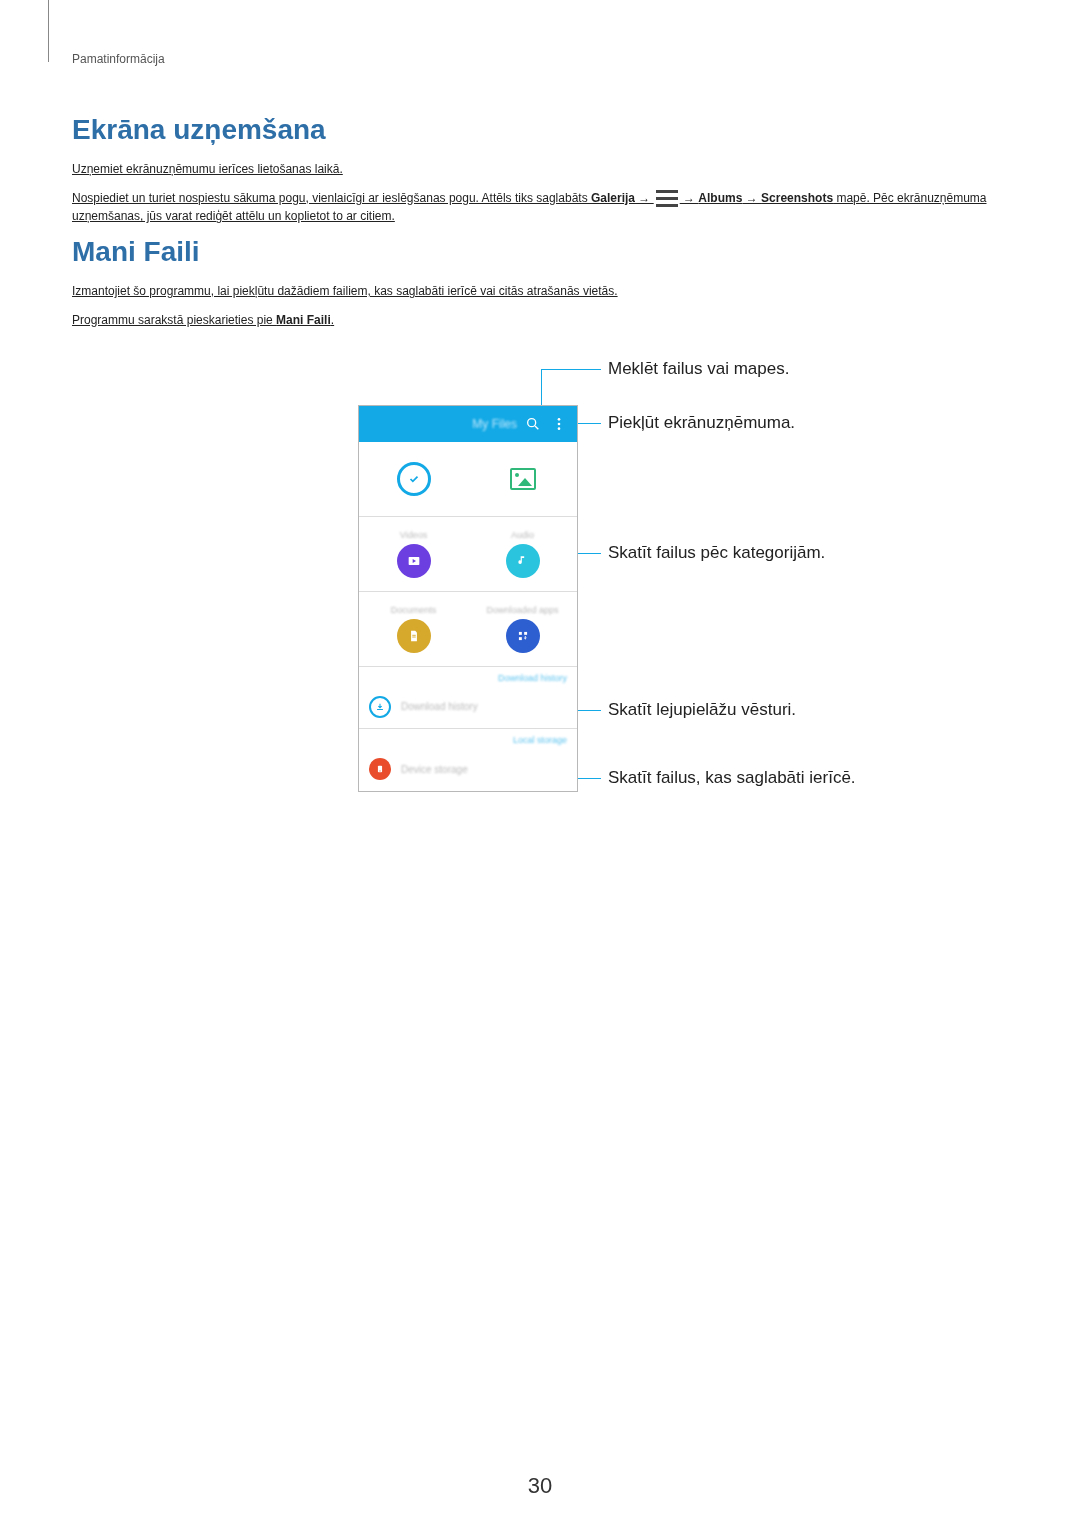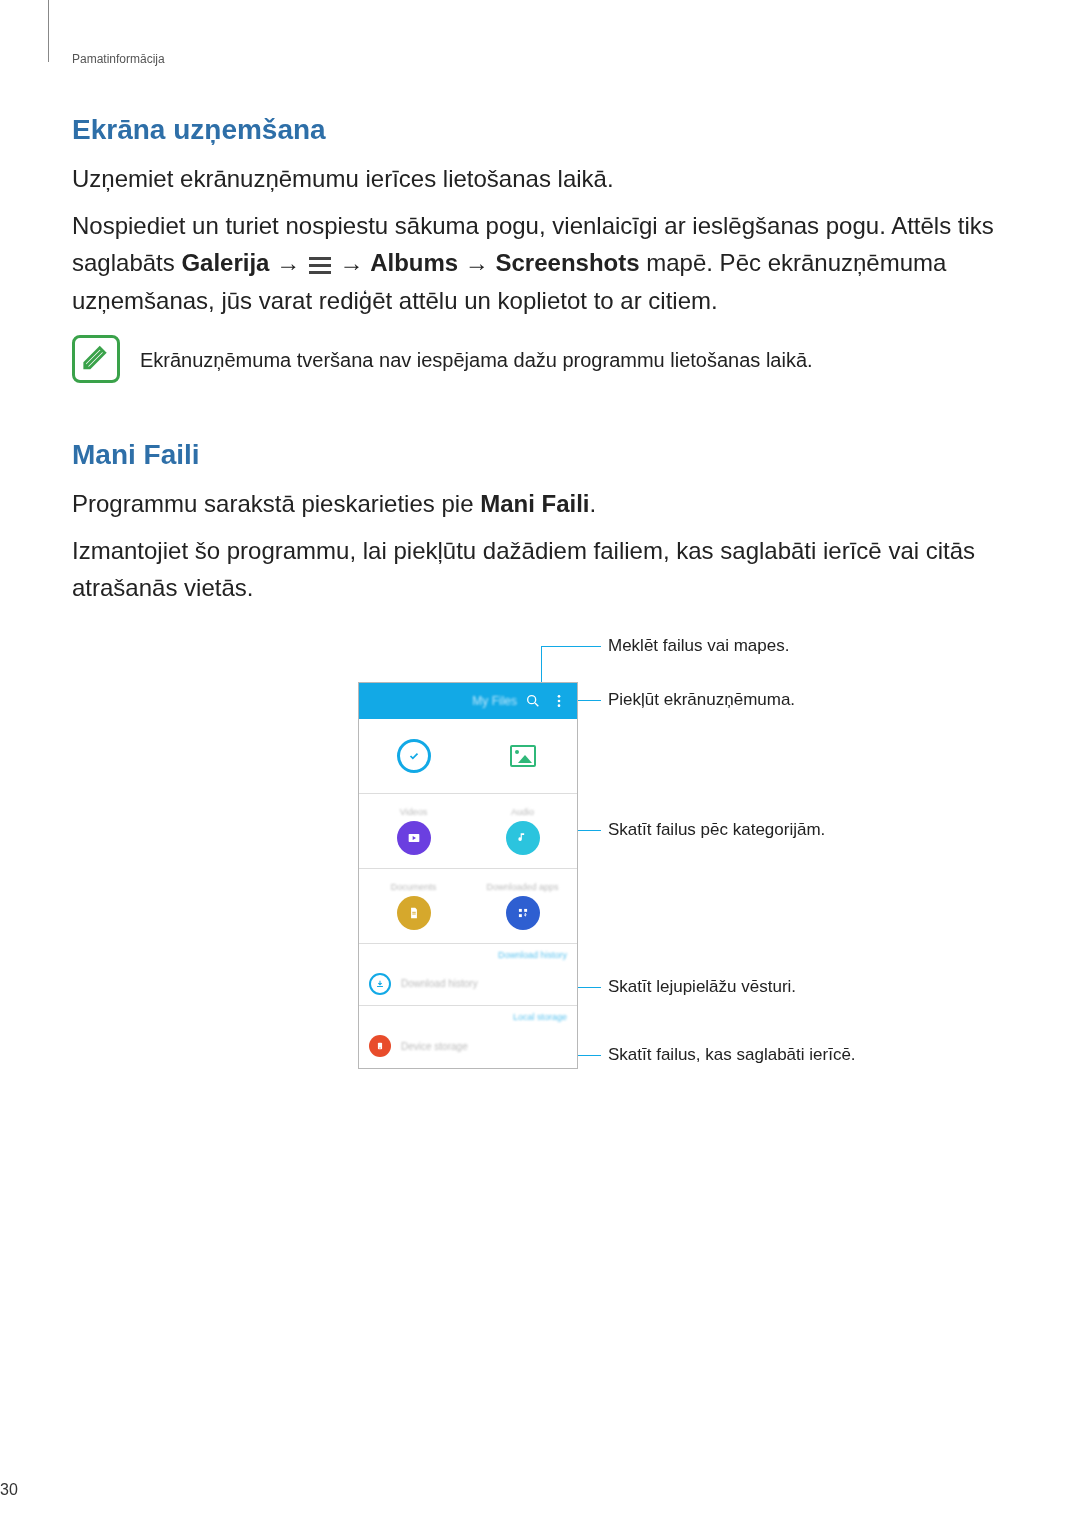--- a/index.html
+++ b/index.html
@@ -29,24 +29,25 @@
     margin-top: 12px;
     margin-bottom: 48px;
   }
   h1 {
     font-size: 28px;
     font-weight: bold;
     color: #2e6fa8;
     margin-bottom: 14px;
   }
   p.body {
-    font-size: 24px;
+    font-size: 12px;
     line-height: 1.55;
     margin-bottom: 10px;
     color: #222;
+    text-decoration: underline;
   }
   strong { font-weight: bold; }
   .inline-menu-icon {
     display: inline-block;
     vertical-align: middle;
     width: 22px;
     height: 18px;
     position: relative;
     margin: 0 2px;
   }
@@ -177,51 +178,43 @@
     background: #12a9e6;
   }
   .lead-h { height: 1px; }
   .lead-v { width: 1px; }
 
   .page-number {
     position: absolute;
     bottom: 28px;
     left: 0;
     width: 100%;
-    text-align: left;
-    font-size: 16px;
+    text-align: center;
+    font-size: 22px;
     color: #333;
   }
 </style>
 </head>
 <body>
 
 <div class="side-rule"></div>
 <div class="page">
   <div class="breadcrumb">Pamatinformācija</div>
 
   <h1>Ekrāna uzņemšana</h1>
   <p class="body">Uzņemiet ekrānuzņēmumu ierīces lietošanas laikā.</p>
   <p class="body">
     <span>Nospiediet un turiet nospiestu sākuma pogu, vienlaicīgi ar ieslēgšanas pogu. Attēls tiks saglabāts </span><strong>Galerija</strong><span> → </span><span class="inline-menu-icon"><span></span><span></span><span></span></span><span> → </span><strong>Albums</strong><span> → </span><strong>Screenshots</strong><span> mapē. Pēc ekrānuzņēmuma uzņemšanas, jūs varat rediģēt attēlu un koplietot to ar citiem.</span>
   </p>
-  <div class="note-row">
-    <div class="note-icon">
-      <svg viewBox="0 0 24 24">
-          <path fill="none" stroke="#3aa24a" stroke-width="2.2" d="M3 19 L17 5 M15 3 L19 7 M3 19 L3 15 L15 3 L19 7 L7 19 Z"></path>
-        </svg>
-    </div>
-    <div class="note-text">Ekrānuzņēmuma tveršana nav iespējama dažu programmu lietošanas laikā.</div>
-  </div>
 
   <h1>Mani Faili</h1>
+  <p class="body">Izmantojiet šo programmu, lai piekļūtu dažādiem failiem, kas saglabāti ierīcē vai citās atrašanās vietās.</p>
   <p class="body">
     <span>Programmu sarakstā pieskarieties pie </span><strong>Mani Faili</strong><span>.</span>
   </p>
-  <p class="body">Izmantojiet šo programmu, lai piekļūtu dažādiem failiem, kas saglabāti ierīcē vai citās atrašanās vietās.</p>
 
   <div class="figure-area">
 
     <div class="lead-line lead-v" style="left:469px; top:16px; height:54px;"></div>
     <div class="lead-line lead-h" style="left:469px; top:16px; width:60px;"></div>
     <div class="callout" style="left:536px; top:6px;">Meklēt failus vai mapes.</div>
 
     <div class="lead-line lead-h" style="left:497px; top:70px; width:32px;"></div>
     <div class="callout" style="left:536px; top:60px;">Piekļūt ekrānuzņēmuma.</div>
 

